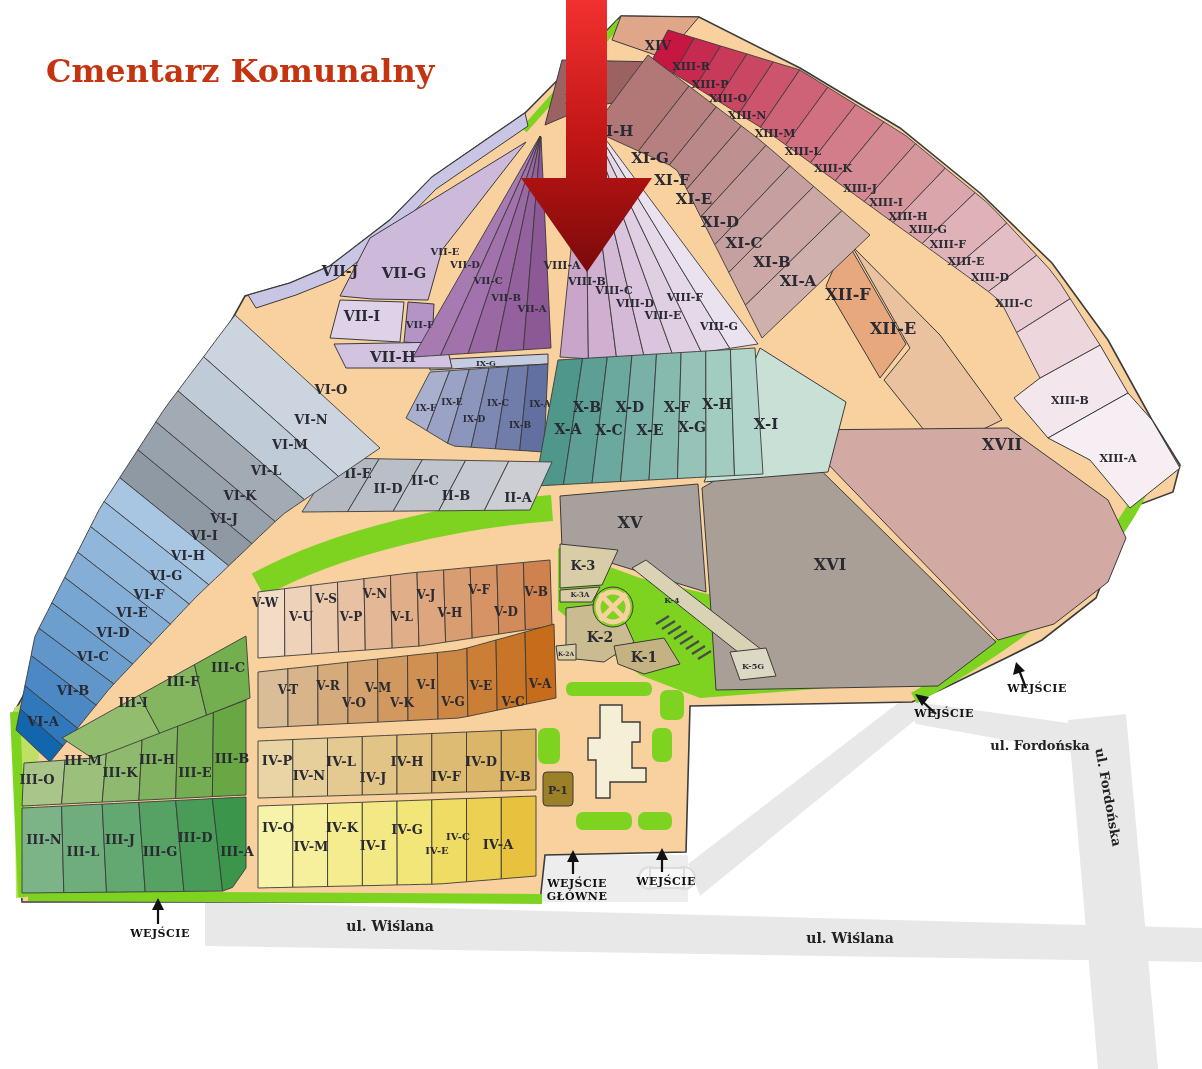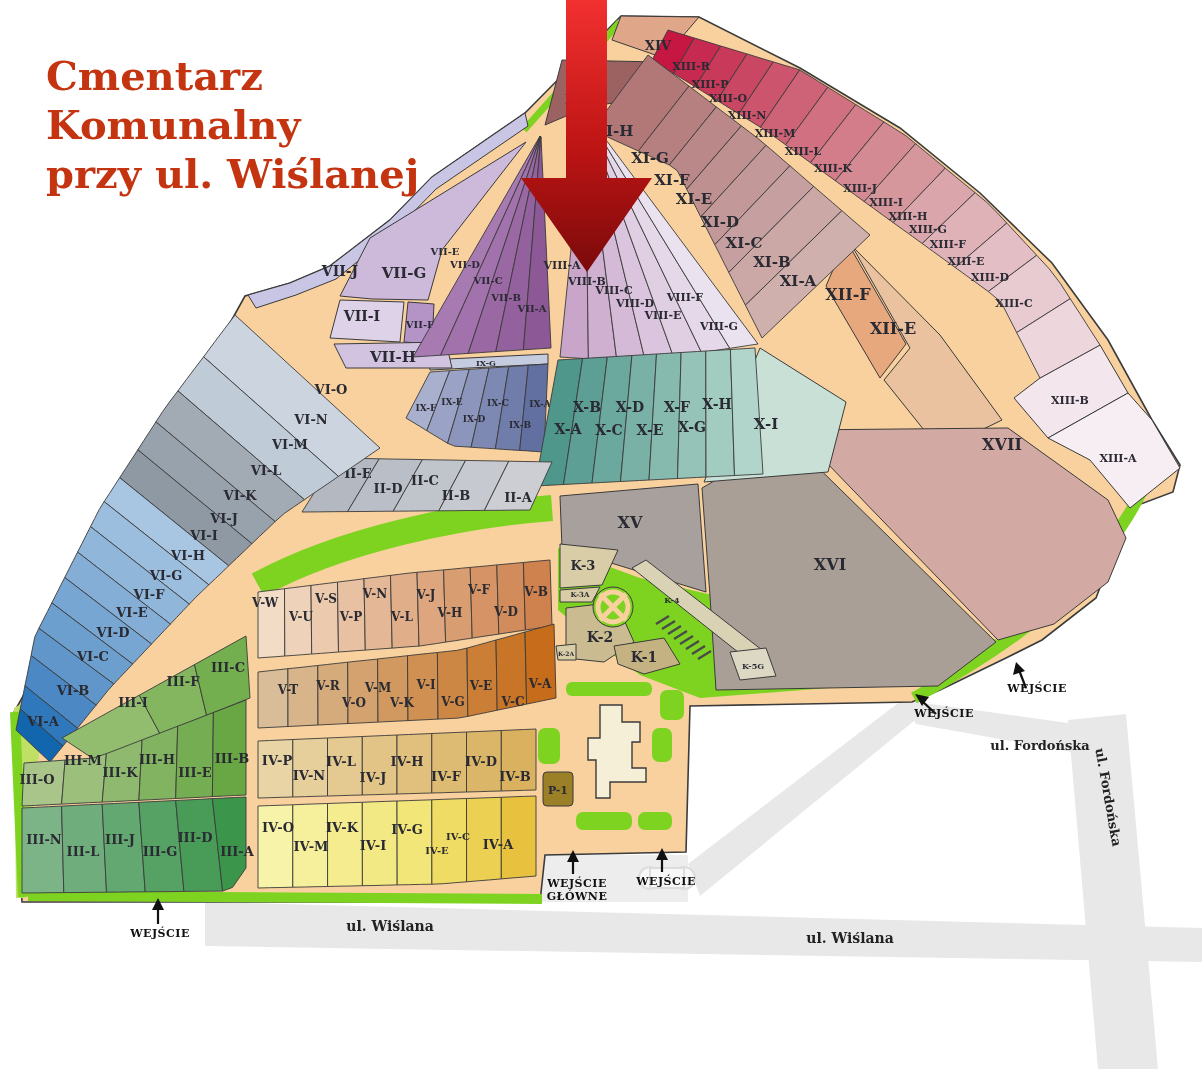--- a/index.html
+++ b/index.html
@@ -1,20 +1,20 @@
 <!DOCTYPE html>
 <html><head>
 <meta charset="utf-8">
 <style>
   html,body{margin:0;padding:0;background:#fff;}
   #stage{position:relative;width:1202px;height:1069px;background:#fff;overflow:hidden;
          font-family:"DejaVu Serif","Liberation Serif",serif;}
   #map{position:absolute;left:0;top:0;}
   #title{position:absolute;left:46px;top:52px;width:440px;color:#c43410;font-weight:bold;
-         font-size:40px;line-height:1.22;font-family:"DejaVu Serif","Liberation Serif",serif;}
+         font-size:32px;line-height:1.22;font-family:"DejaVu Serif","Liberation Serif",serif;}
   .sec{font-family:"DejaVu Serif","Liberation Serif",serif;font-weight:bold;fill:#2a2a33;
        text-anchor:middle;}
   .street{font-family:"DejaVu Serif","Liberation Serif",serif;font-weight:bold;fill:#222;
        text-anchor:middle;}
   .entr{font-family:"DejaVu Serif","Liberation Serif",serif;font-weight:bold;fill:#111;
        text-anchor:middle;letter-spacing:.5px;}
 </style>
 </head>
 <body>
 
@@ -401,15 +401,14 @@
         <text class="entr" x="944" y="717" font-size="11">WEJŚCIE</text>
         <text class="entr" x="1037" y="692" font-size="11">WEJŚCIE</text>
       </g>
     </g>
 
     <path d="M566,0 L607,0 L607,178 L652,178 L587,272 L521,178 L566,178 Z" fill="url(#agrad)"></path>
   </svg>
 
   <div id="title">
     <div>Cmentarz Komunalny</div>
-    <div>przy ul. Wiślanej</div>
   </div>
 </div>
 
 </body></html>

